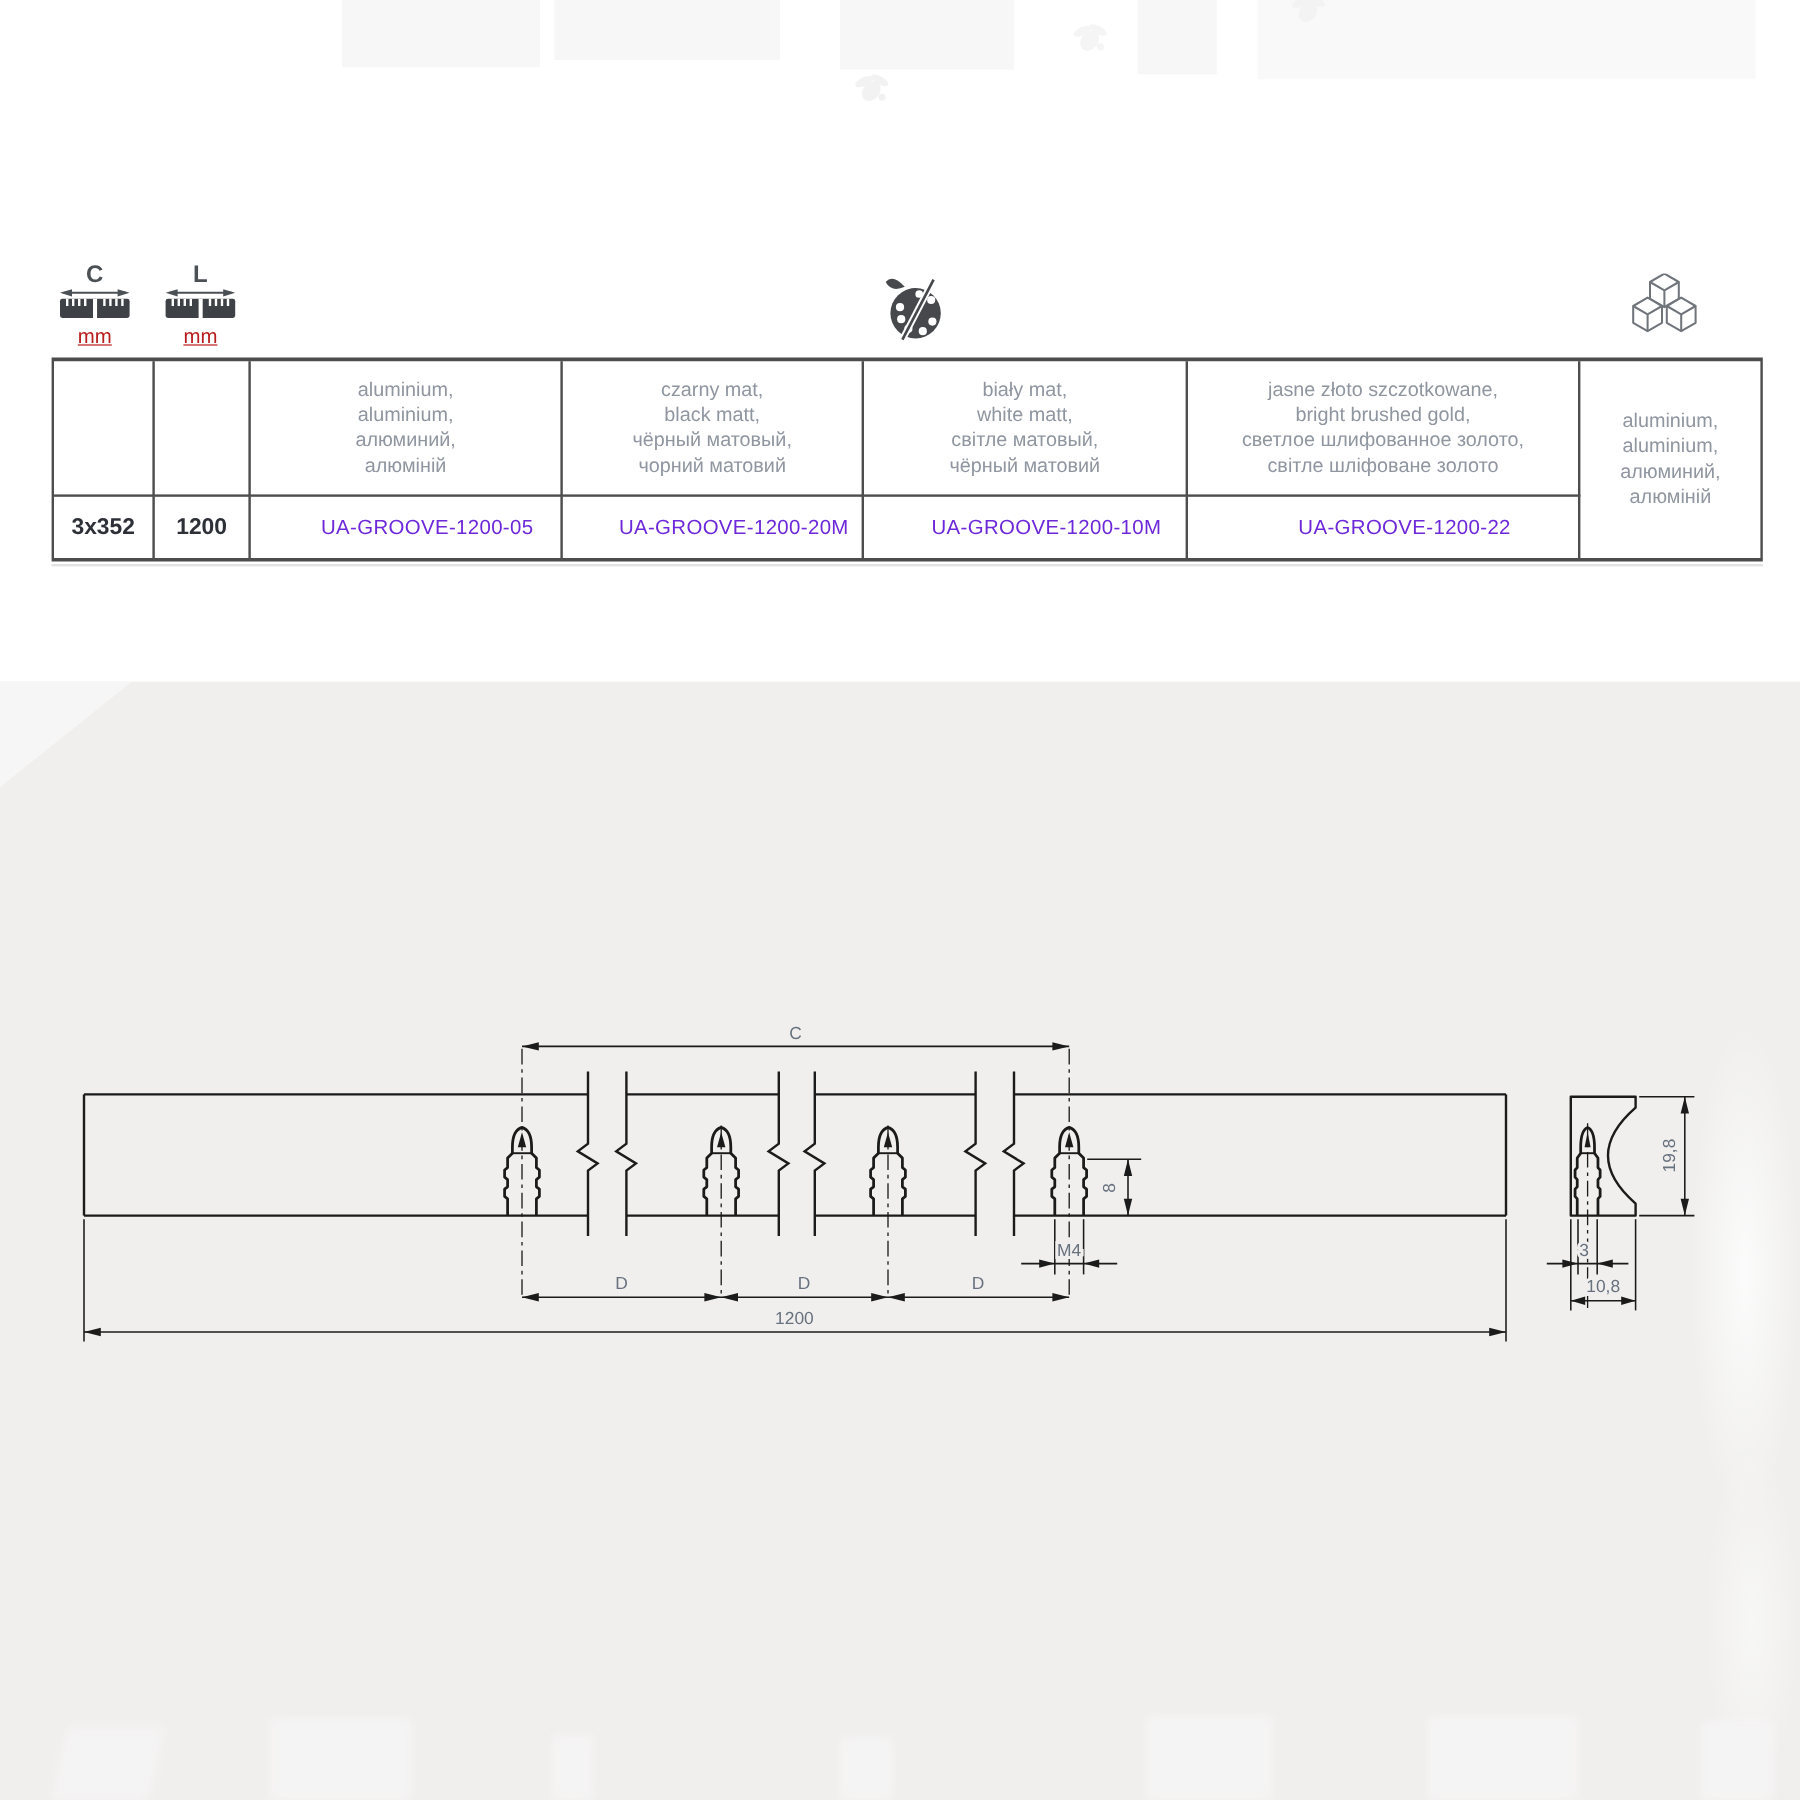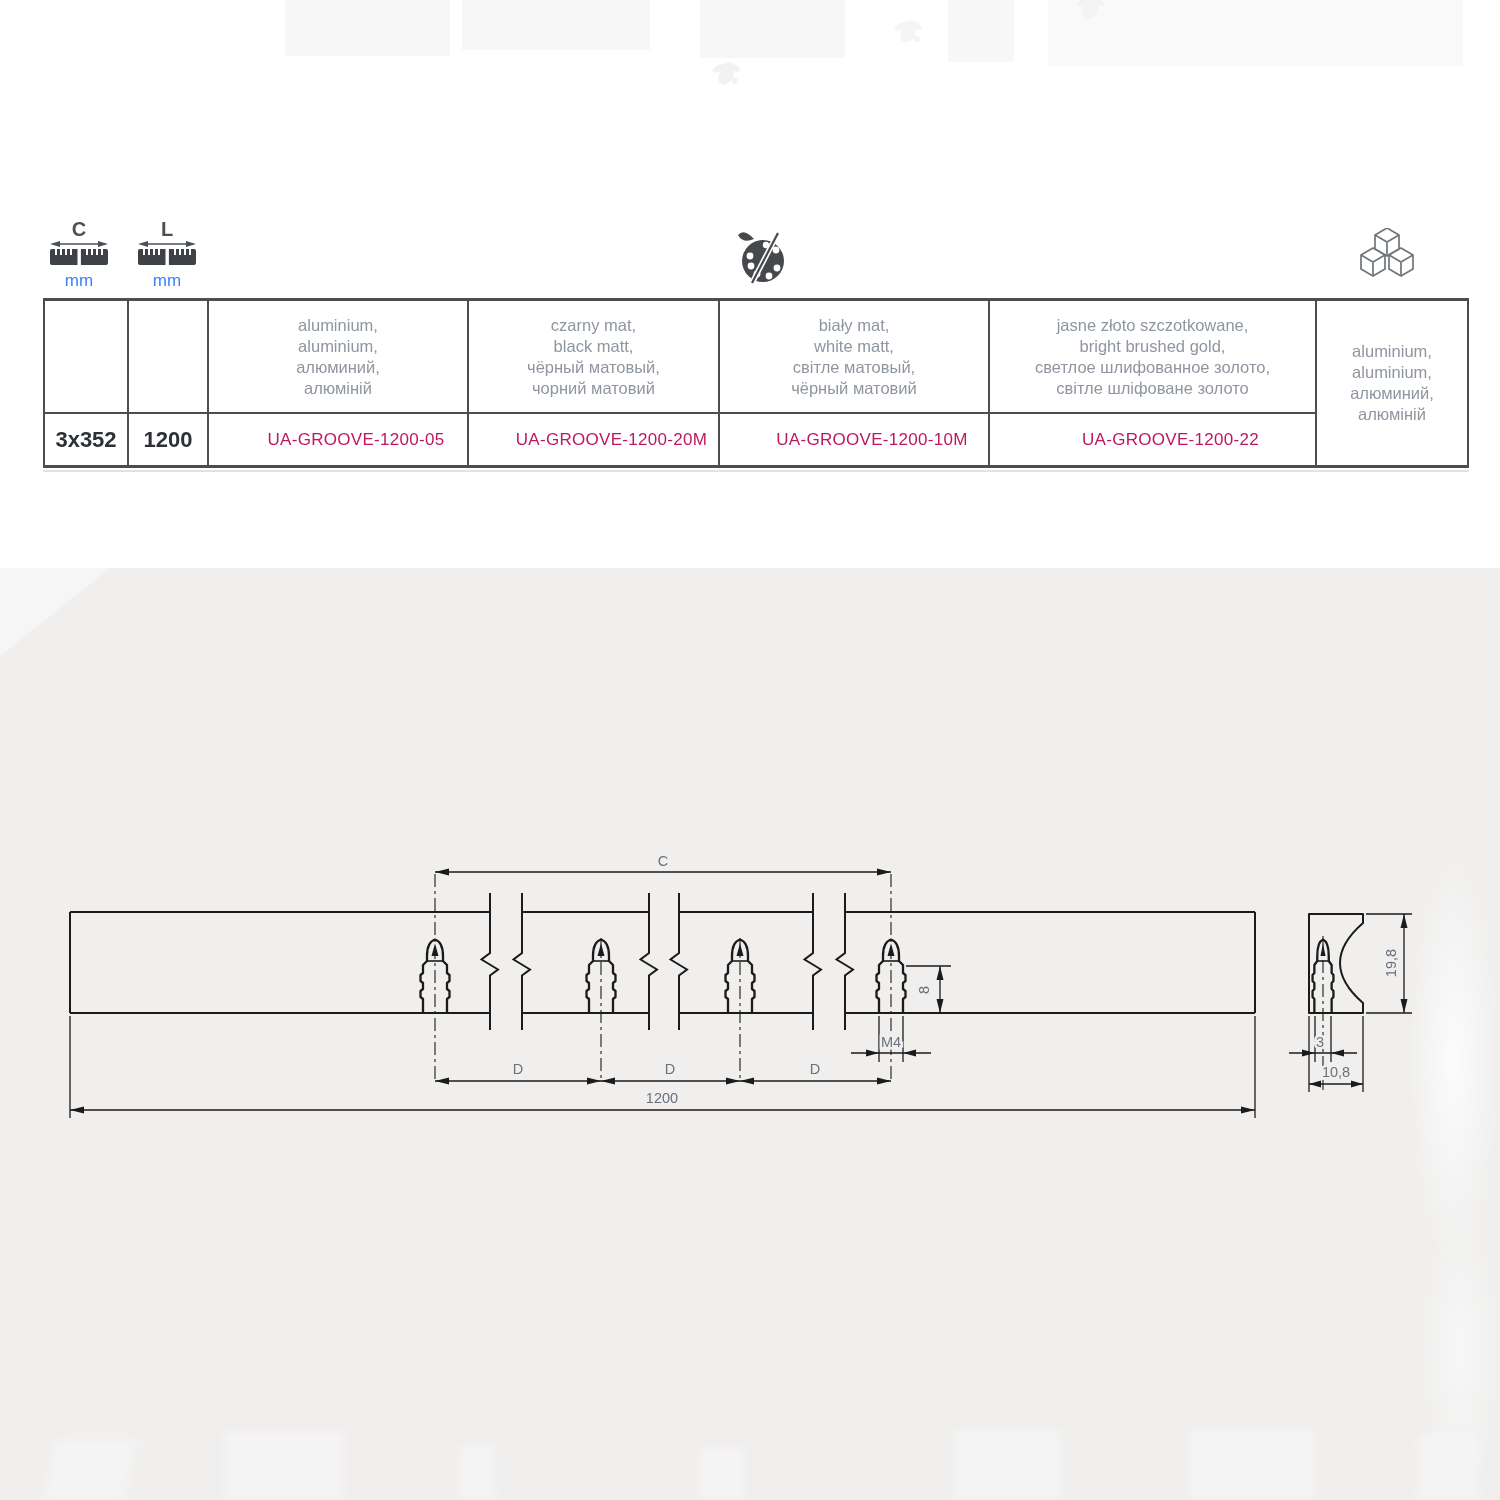--- a/index.html
+++ b/index.html
@@ -9,38 +9,38 @@
     font-family:"Liberation Sans", sans-serif;
     -webkit-font-smoothing:antialiased;
   }
   
   .wm{position:absolute;background:#f7f7f7;}
   .wm2{position:absolute;background:#f5f4f4;filter:blur(4px);}
   .fly{position:absolute;opacity:.55;}
   
   .meas{position:absolute;width:66px;display:flex;flex-direction:column;align-items:center;gap:1px;}
   .meas .letter{font-size:20px;font-weight:bold;color:#4b5055;line-height:18px;}
-  .meas .unit{font-size:17px;color:#3b82f6;line-height:18px;}
+  .meas .unit{font-size:17px;color:#b91c1c;line-height:18px;text-decoration:underline;}
   .icon-abs{position:absolute;}
   
   .tbl{
     position:absolute;left:43px;top:298px;width:1426px;height:170px;
     display:grid;box-sizing:border-box;
     grid-template-columns:84px 80px 260px 251px 270px 327px 1fr;
     grid-template-rows:113px 1fr;
     border:2px solid #4d4d4d;border-top-width:3px;border-bottom-width:3px;
     background:#fff;
   }
   .cell{border-right:2px solid #4d4d4d;display:flex;align-items:center;justify-content:center;
         flex-direction:column;text-align:center;box-sizing:border-box;}
   .cell.lastcol{border-right:none;}
   .cell.hdr{border-bottom:2px solid #4d4d4d;}
   .cname{color:#8f96a0;font-size:16.5px;line-height:21px;}
-  .code{color:#be185d;font-size:17px;letter-spacing:.3px;margin-left:36px;}
-  .val{color:#2d3137;font-size:22px;font-weight:bold;}
+  .code{color:#6d28d9;font-size:17px;letter-spacing:.3px;margin-left:36px;}
+  .val{color:#2d3137;font-size:19px;font-weight:bold;}
   .mat{grid-column:7;grid-row:1/3;}
   .tbl-shadow{position:absolute;left:43px;top:470px;width:1426px;height:2px;background:#e2e2e2;}
   
   .sheet{position:absolute;left:0;top:568px;width:1500px;height:932px;background:#f0efee;}
   .fold{position:absolute;left:0;top:568px;width:110px;height:88px;
         background:#f7f6f6;clip-path:polygon(0 0,100% 0,0 100%);}
   .glare1{position:absolute;left:1408px;top:850px;width:92px;height:420px;
          background:radial-gradient(closest-side,rgba(255,255,255,.8),rgba(255,255,255,0));}
   .glare2{position:absolute;left:1420px;top:1200px;width:80px;height:300px;
          background:radial-gradient(closest-side,rgba(255,255,255,.5),rgba(255,255,255,0));}

